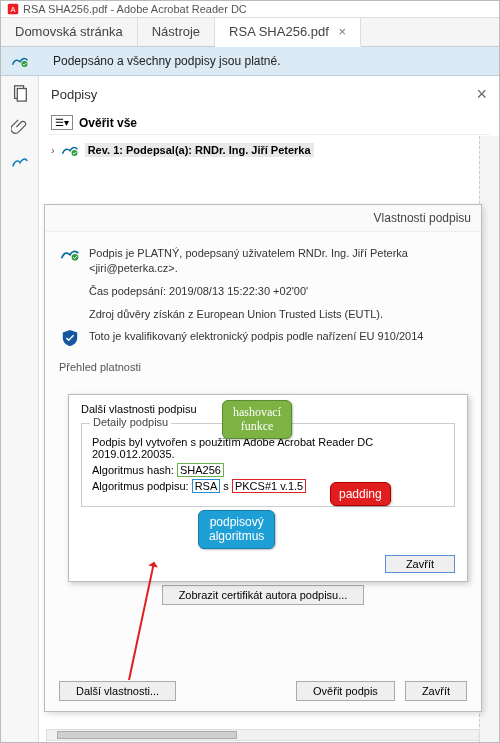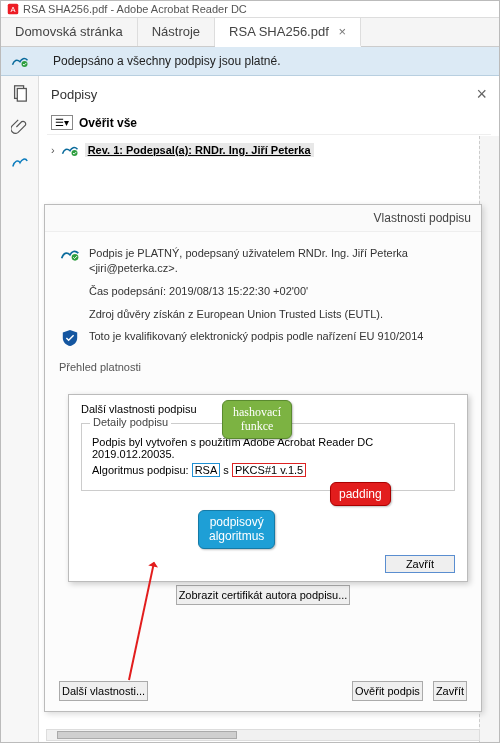--- a/index.html
+++ b/index.html
@@ -24,33 +24,33 @@
   .sidebar { width: 38px; background: #f7f7f7; border-right: 1px solid #ddd; display: flex; flex-direction: column; align-items: center; padding-top: 8px; gap: 16px; }
   .sidebar .side-icon { width: 18px; height: 18px; color: #555; }
   .panel { flex: 1; padding: 6px 8px; position: relative; background: #fff; }
   .panel-header { display: flex; justify-content: space-between; align-items: center; padding: 2px 4px 6px; font-size: 13px; color: #333; }
   .panel-header .close-x { font-size: 18px; color: #666; cursor: pointer; }
   .verify-row { display: flex; align-items: center; gap: 6px; padding: 4px; border-bottom: 1px solid #eee; margin-bottom: 4px; }
   .verify-row .icon-box { border: 1px solid #888; padding: 1px 3px; font-size: 10px; }
   .verify-row .label { font-weight: bold; font-size: 12px; }
   .sig-row { display: flex; align-items: center; gap: 6px; padding: 4px; font-size: 11px; }
   .sig-row .chev { color: #555; }
-  .sig-row .txt { background: #e8e8e8; font-weight: bold; padding: 1px 3px; text-decoration: underline; }
+  .sig-row .txt { background: #e8e8e8; font-weight: bold; padding: 1px 3px; }
   .torn { position: absolute; right: 0; top: 60px; bottom: 0; width: 20px; background: #f5f5f5; border-left: 1px dashed #ccc; }
 
   
   .dlg1 { position: absolute; left: 44px; top: 204px; width: 438px; height: 508px; background: #fcfcfc; border: 1px solid #bbb; box-shadow: 2px 2px 6px rgba(0,0,0,0.15); font-size: 11px; color: #333; }
   .dlg1-title { padding: 6px 10px; font-size: 12px; color: #444; border-bottom: 1px solid #eee; background: #fafafa; text-align: right; }
   .dlg1-body { padding: 10px 14px 6px; }
   .dlg1-row { display: flex; gap: 8px; padding: 4px 0; align-items: flex-start; }
   .dlg1-row .ricon { width: 22px; flex-shrink: 0; text-align: center; }
   .dlg1-row .rtext { flex: 1; line-height: 1.35; }
   .fieldset-label { color: #555; margin-top: 8px; }
   .dlg1-btns { position: absolute; bottom: 10px; left: 14px; right: 14px; display: flex; justify-content: space-between; align-items: center; }
-  .winbtn { background: #efefef; border: 1px solid #aaa; padding: 3px 2px; font-size: 11px; cursor: pointer; }
+  .winbtn { background: #efefef; border: 1px solid #aaa; padding: 3px 16px; font-size: 11px; cursor: pointer; }
   .cert-btn-row { text-align: center; margin: 6px 0 12px; }
 
   
   .dlg2 { position: absolute; left: 68px; top: 394px; width: 400px; height: 188px; background: #fff; border: 1px solid #bbb; box-shadow: 2px 2px 6px rgba(0,0,0,0.2); padding: 8px 12px; font-size: 11px; }
   .dlg2 .grp { border: 1px solid #ccc; padding: 8px 10px 10px; position: relative; margin-top: 8px; }
   .dlg2 .grp-label { position: absolute; top: -8px; left: 8px; background: #fff; padding: 0 3px; color: #444; }
   .dlg2 .line { margin: 4px 0; }
   .hl-green { border: 1px solid #6ab04c; padding: 0 2px; }
   .hl-blue { border: 1px solid #1e90d4; padding: 0 2px; }
   .hl-red { border: 1px solid #d22; padding: 0 2px; }
@@ -207,20 +207,23 @@
     </div>
   </div>
 </div>
 
 <div class="dlg2">
   <div>Další vlastnosti podpisu</div>
   <div class="grp">
     <div class="grp-label">Detaily podpisu</div>
     <div class="line">Podpis byl vytvořen s použitím Adobe Acrobat Reader DC 2019.012.20035.</div>
     <div class="line">
+      <span>Algoritmus hash: </span><span class="hl-green">SHA256</span>
+    </div>
+    <div class="line">
       <span>Algoritmus podpisu: </span><span class="hl-blue">RSA</span><span> s </span><span class="hl-red">PKCS#1 v.1.5</span>
     </div>
   </div>
   <div class="dlg2-close">
     <button class="winbtn">Zavřít</button>
   </div>
 </div>
 
 <div class="bubble bub-green" style="left:222px; top:400px;">
   <div>hashovací</div>

